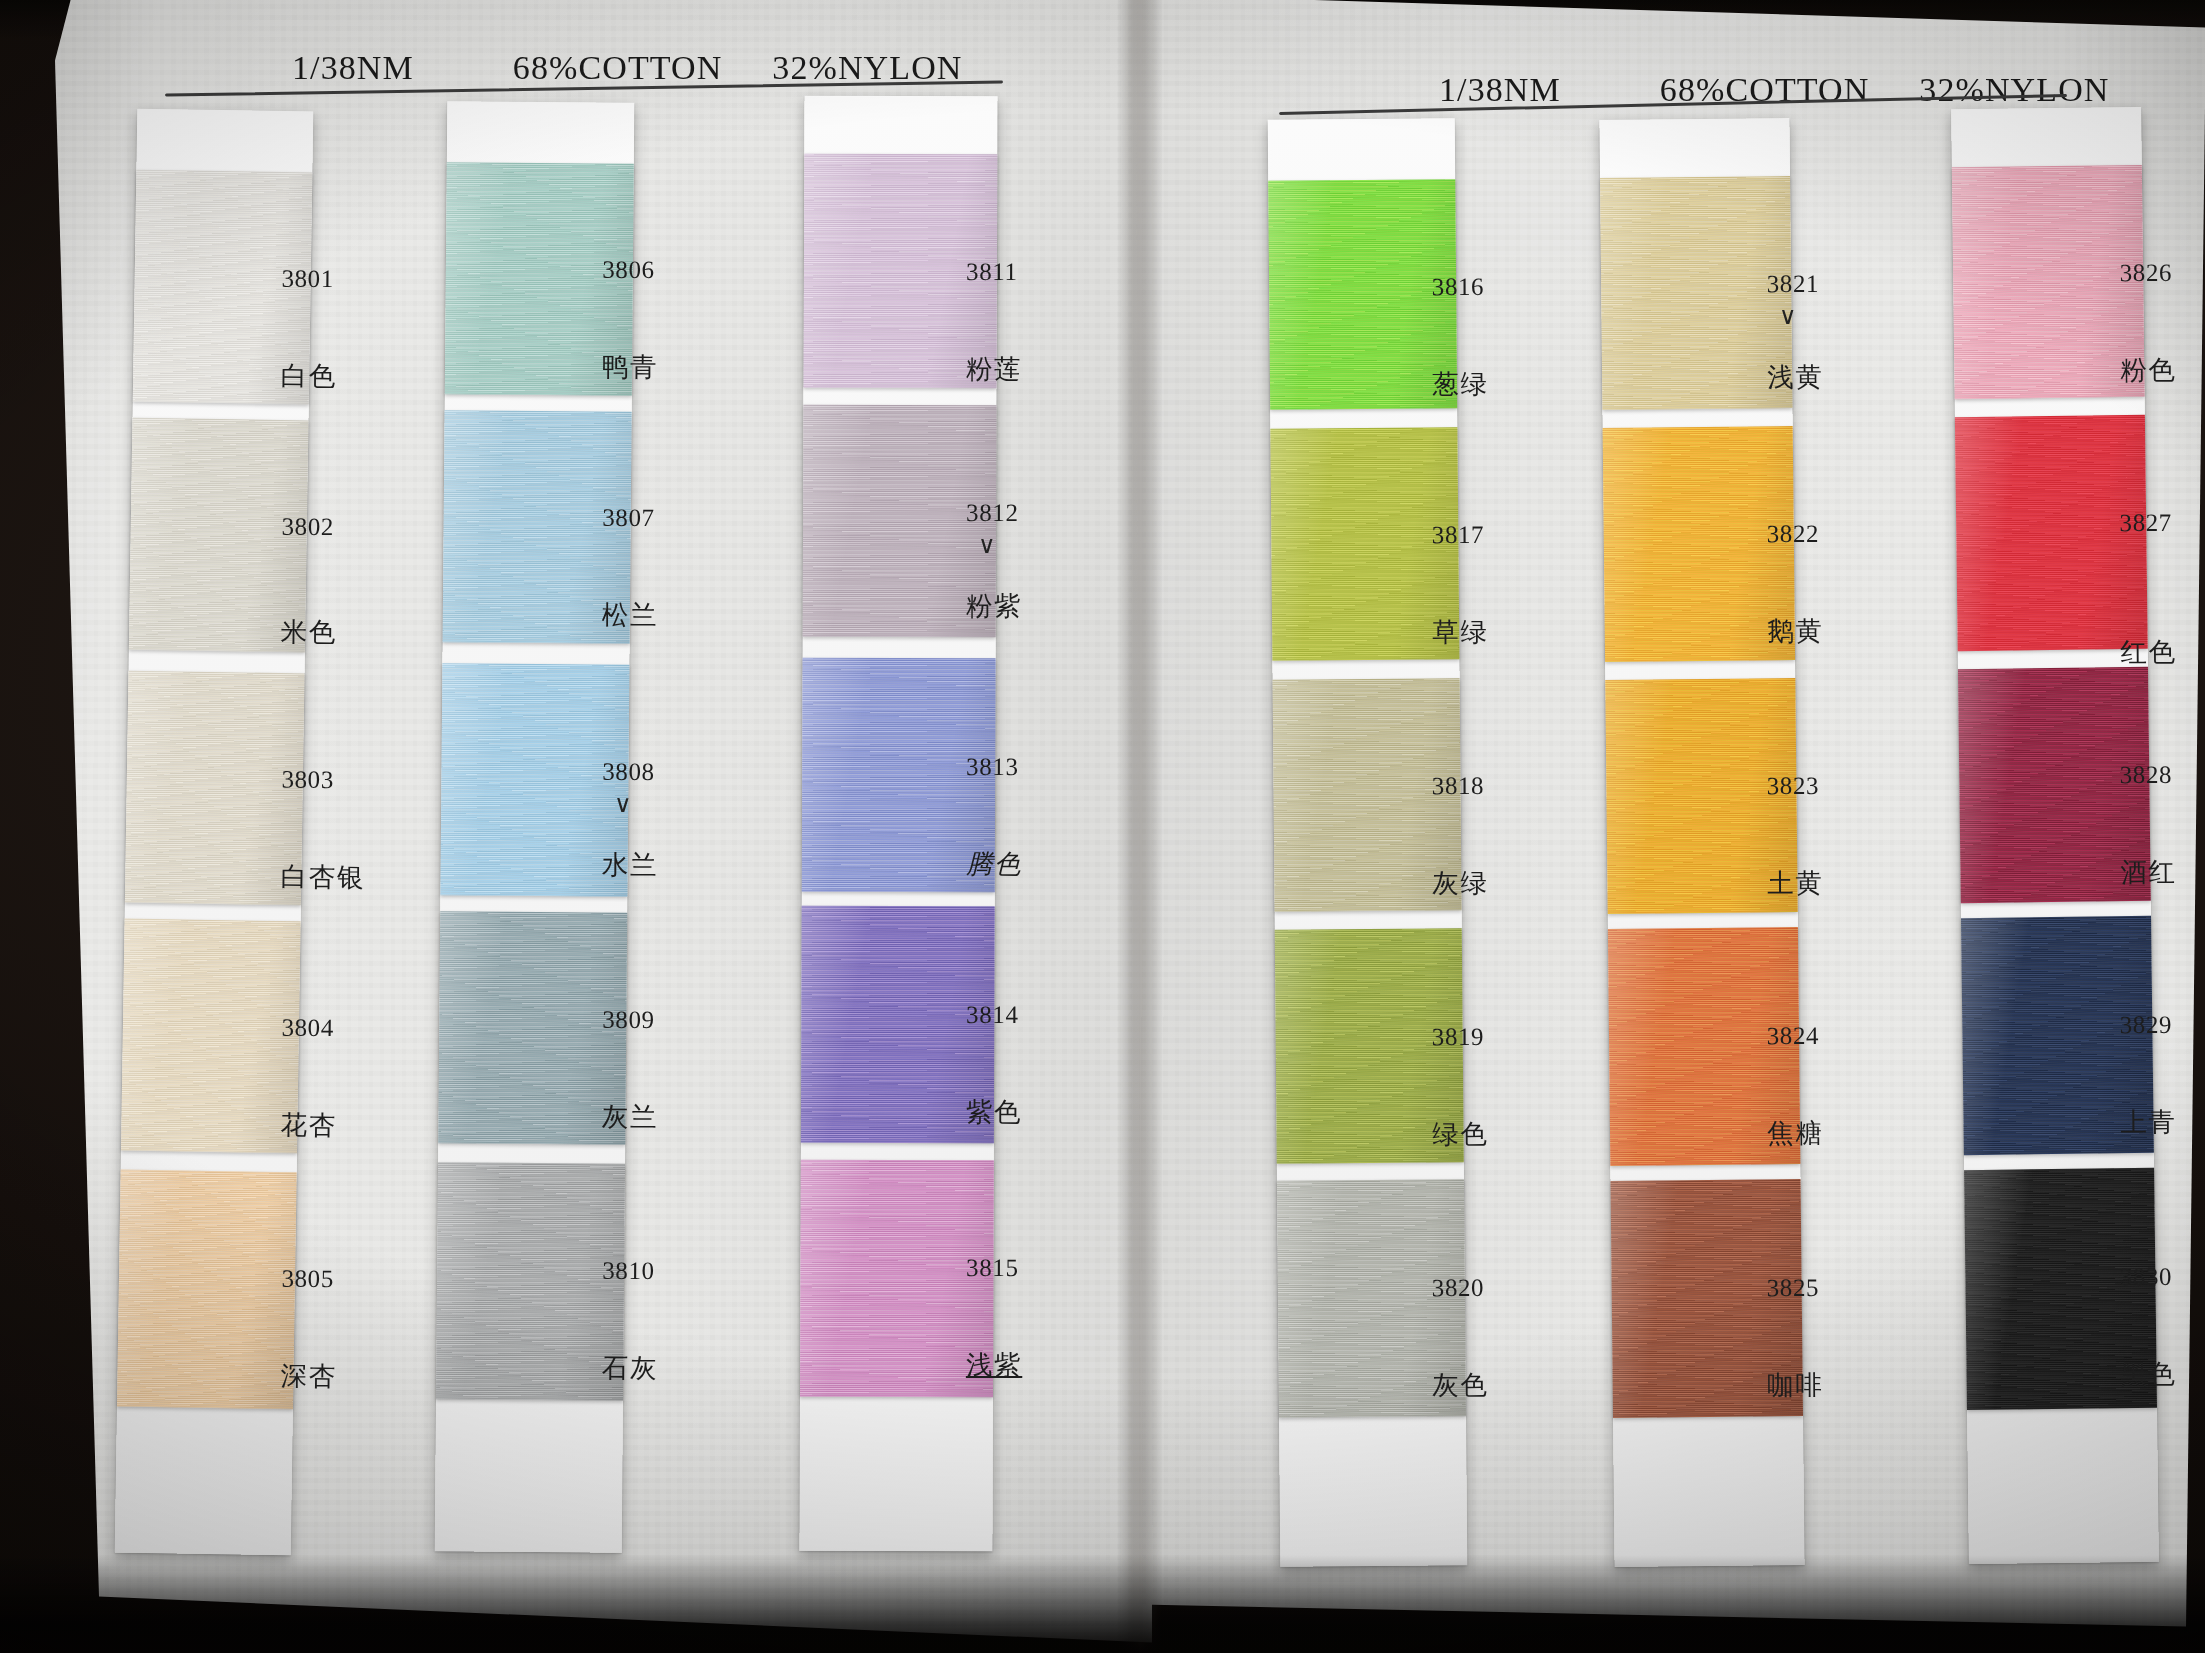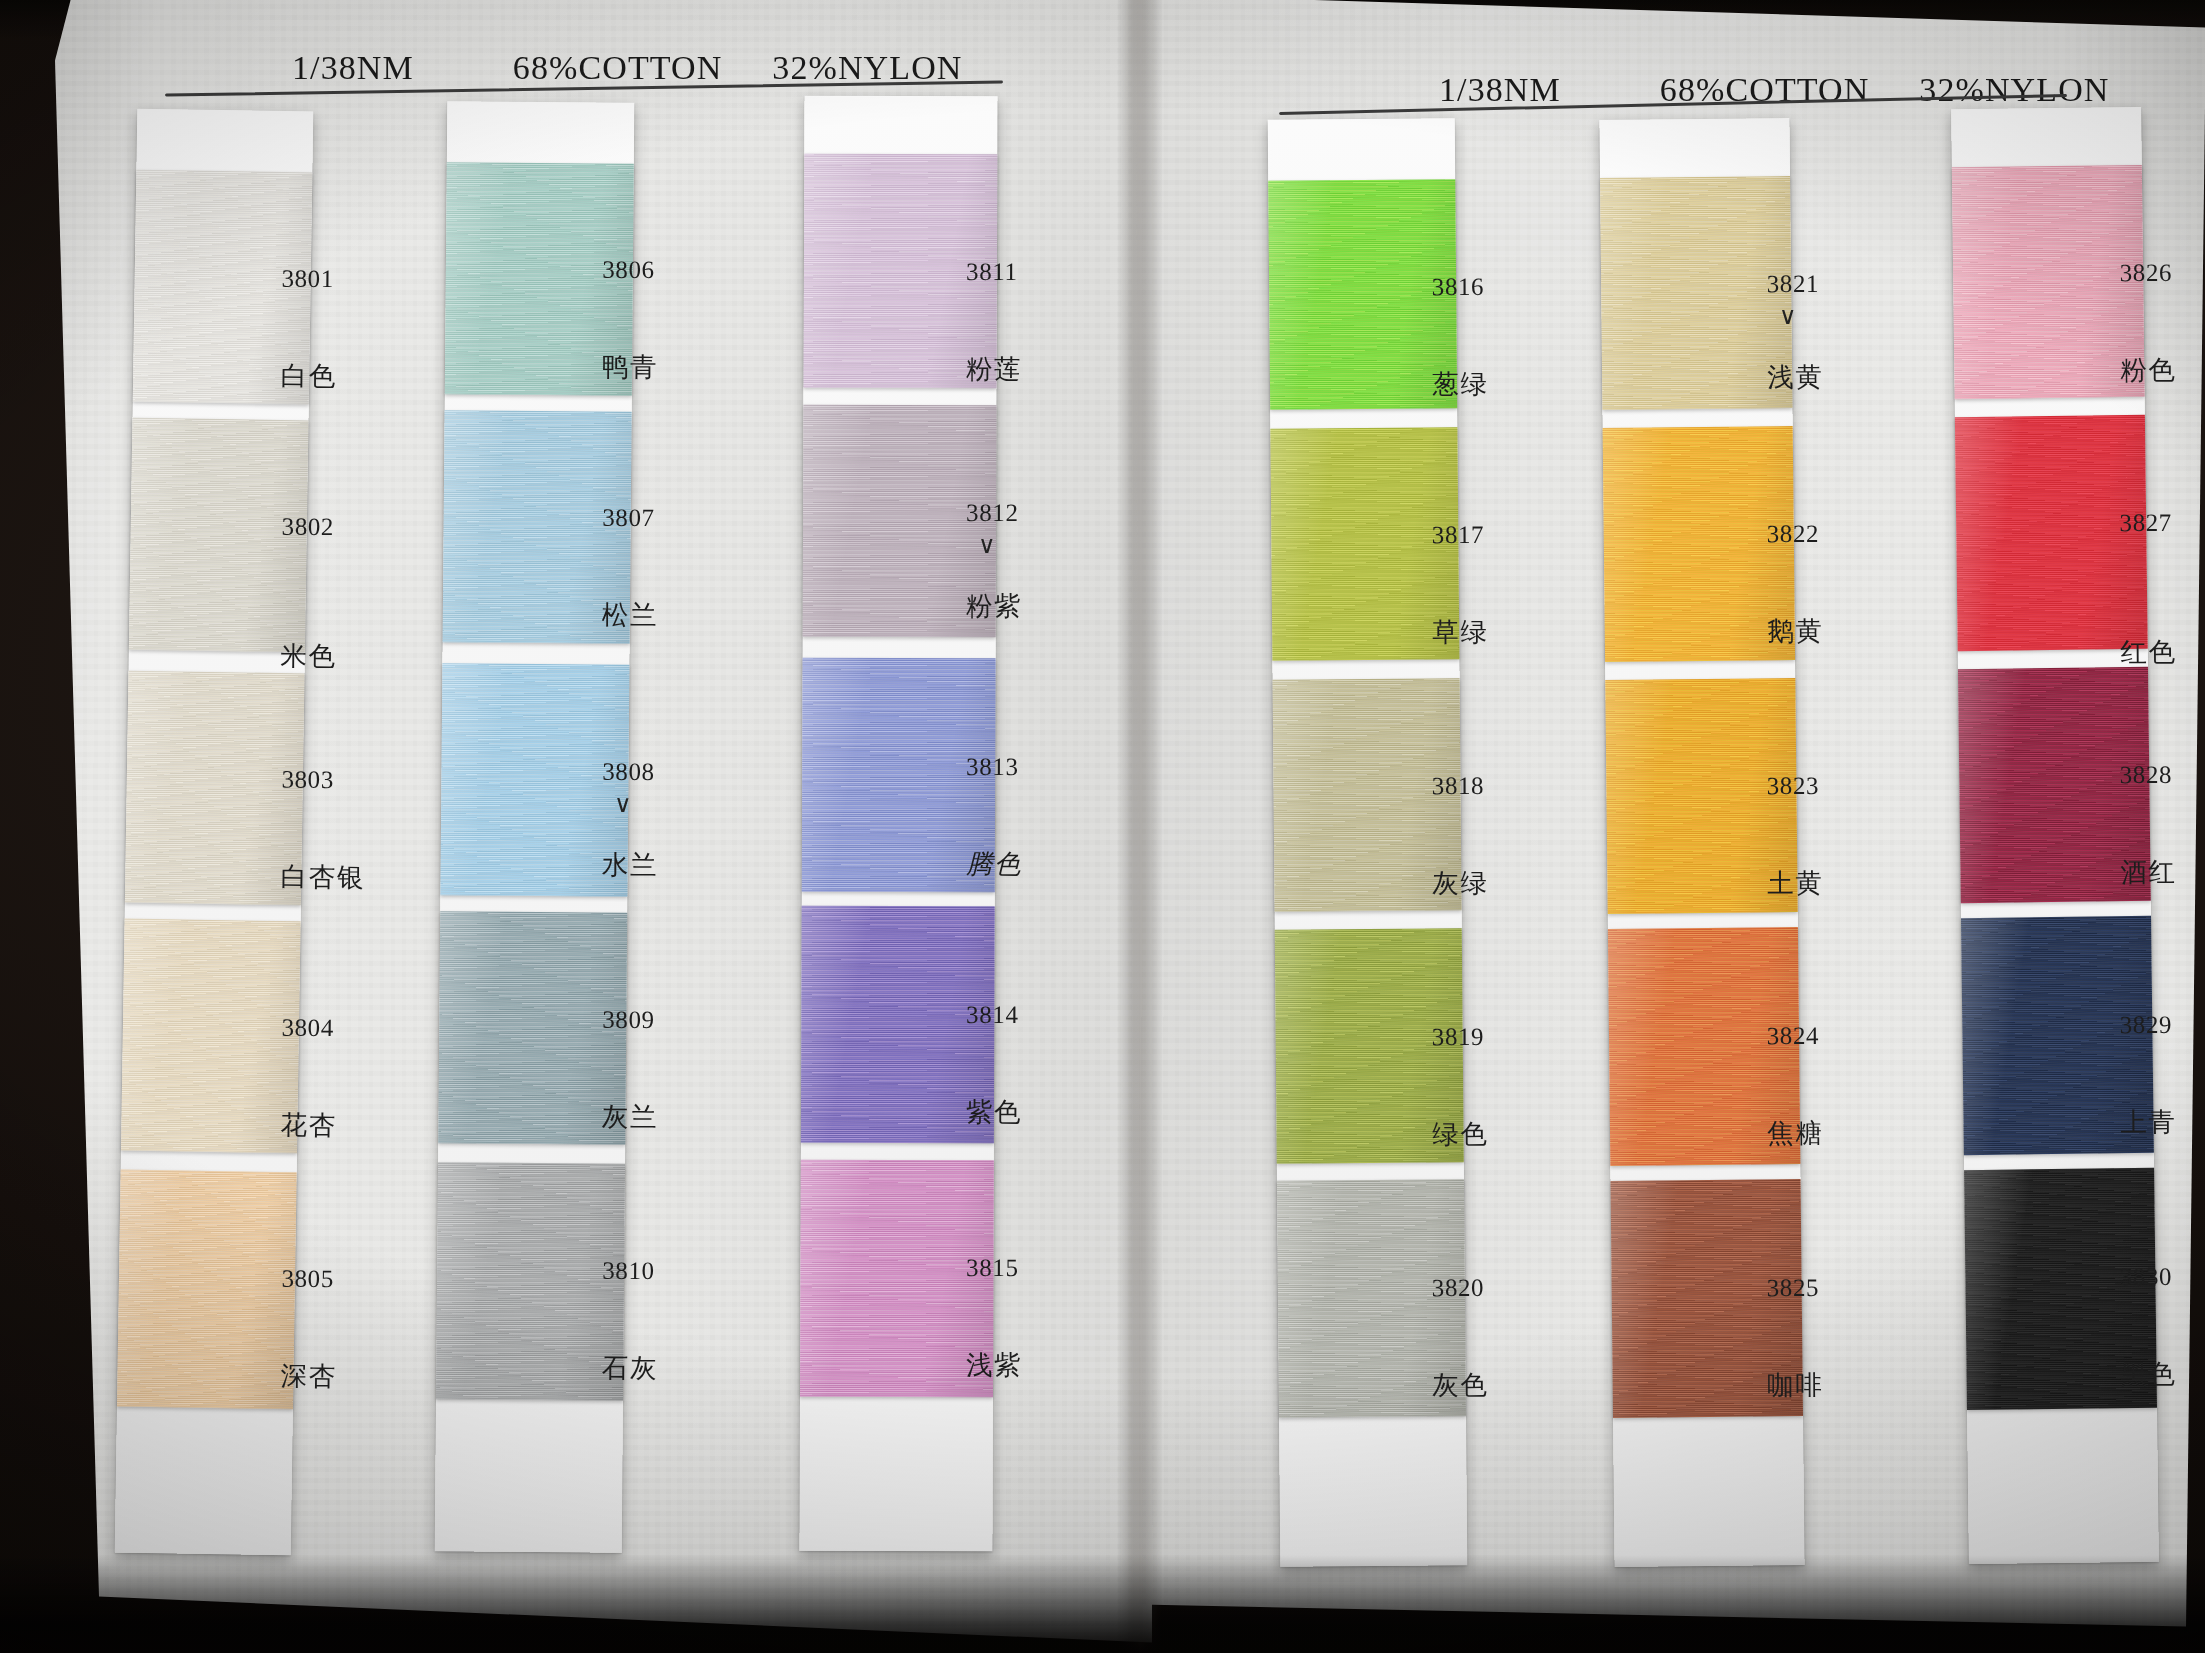--- a/index.html
+++ b/index.html
@@ -279,21 +279,21 @@
   </div>
 
   <div class="desk-edge"></div>
   <div class="vig"></div>
 <div class="lbl" style="left: 281px; top: 265px; transform: rotate(0.54deg);">
       <div class="code">3801</div>
       <div class="name" style="margin-top: 65px;">白色</div>
     </div>
     <div class="lbl" style="left: 281px; top: 513px; transform: rotate(0.54deg);">
       <div class="code">3802</div>
-      <div class="name" style="margin-top: 97px;">米色</div>
+      <div class="name" style="margin-top: 73px;">米色</div>
     </div>
     <div class="lbl" style="left: 281px; top: 766px; transform: rotate(0.54deg);">
       <div class="code">3803</div>
       <div class="name" style="margin-top: 65px;">白杏银</div>
     </div>
     <div class="lbl" style="left: 281px; top: 1014px; transform: rotate(0.54deg);">
       <div class="code">3804</div>
       <div class="name" style="margin-top: 65px;">花杏</div>
     </div>
     <div class="lbl" style="left: 281px; top: 1265px; transform: rotate(0.54deg);">
@@ -333,21 +333,21 @@
     <div class="lbl" style="left: 966px; top: 753px; transform: rotate(0.12deg);">
       <div class="code">3813</div>
       <div class="name" style="margin-top: 65px; font-style: italic;">腾色</div>
     </div>
     <div class="lbl" style="left: 966px; top: 1001px; transform: rotate(0.12deg);">
       <div class="code">3814</div>
       <div class="name" style="margin-top: 65px;">紫色</div>
     </div>
     <div class="lbl" style="left: 966px; top: 1254px; transform: rotate(0.12deg);">
       <div class="code">3815</div>
-      <div class="name" style="margin-top: 65px;">浅紫</div>
+      <div class="name" style="margin-top: 65px; text-decoration: underline;">浅紫</div>
     </div>
     <div class="lbl" style="left: 1432px; top: 273px; transform: rotate(-0.3deg);">
       <div class="code">3816</div>
       <div class="name" style="margin-top: 65px;">葱绿</div>
     </div>
     <div class="lbl" style="left: 1432px; top: 521px; transform: rotate(-0.3deg);">
       <div class="code">3817</div>
       <div class="name" style="margin-top: 65px;">草绿</div>
     </div>
     <div class="lbl" style="left: 1432px; top: 772px; transform: rotate(-0.3deg);">

